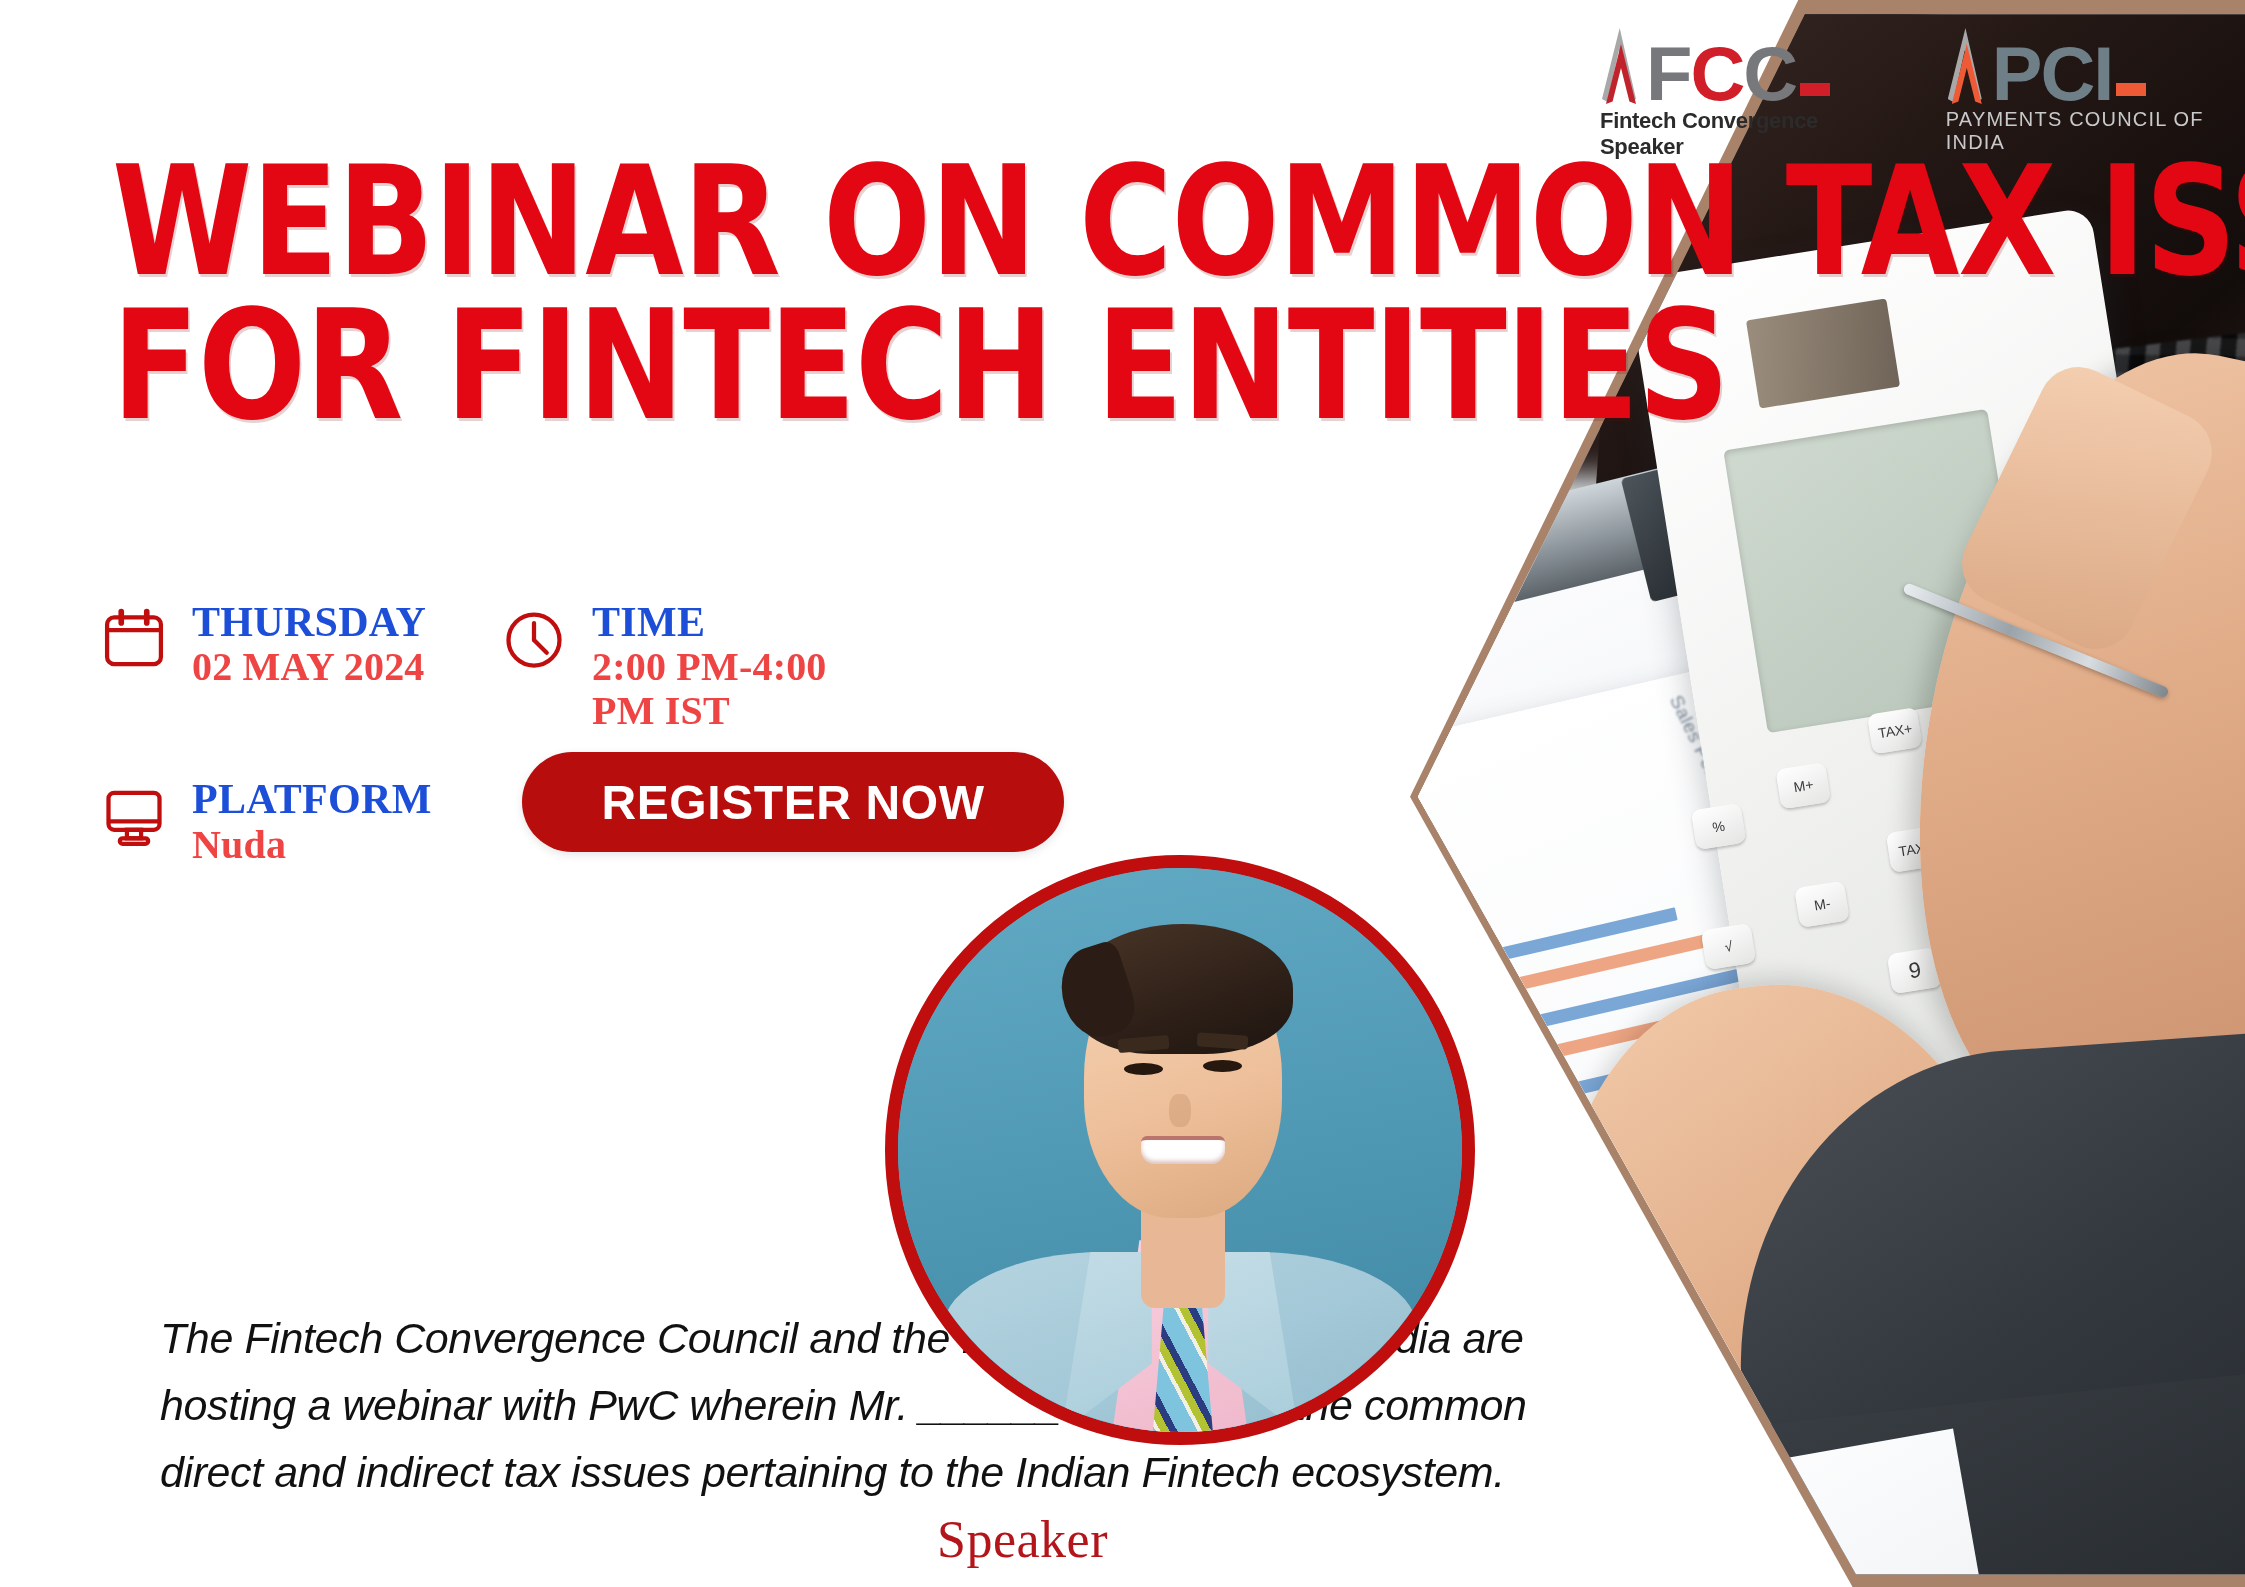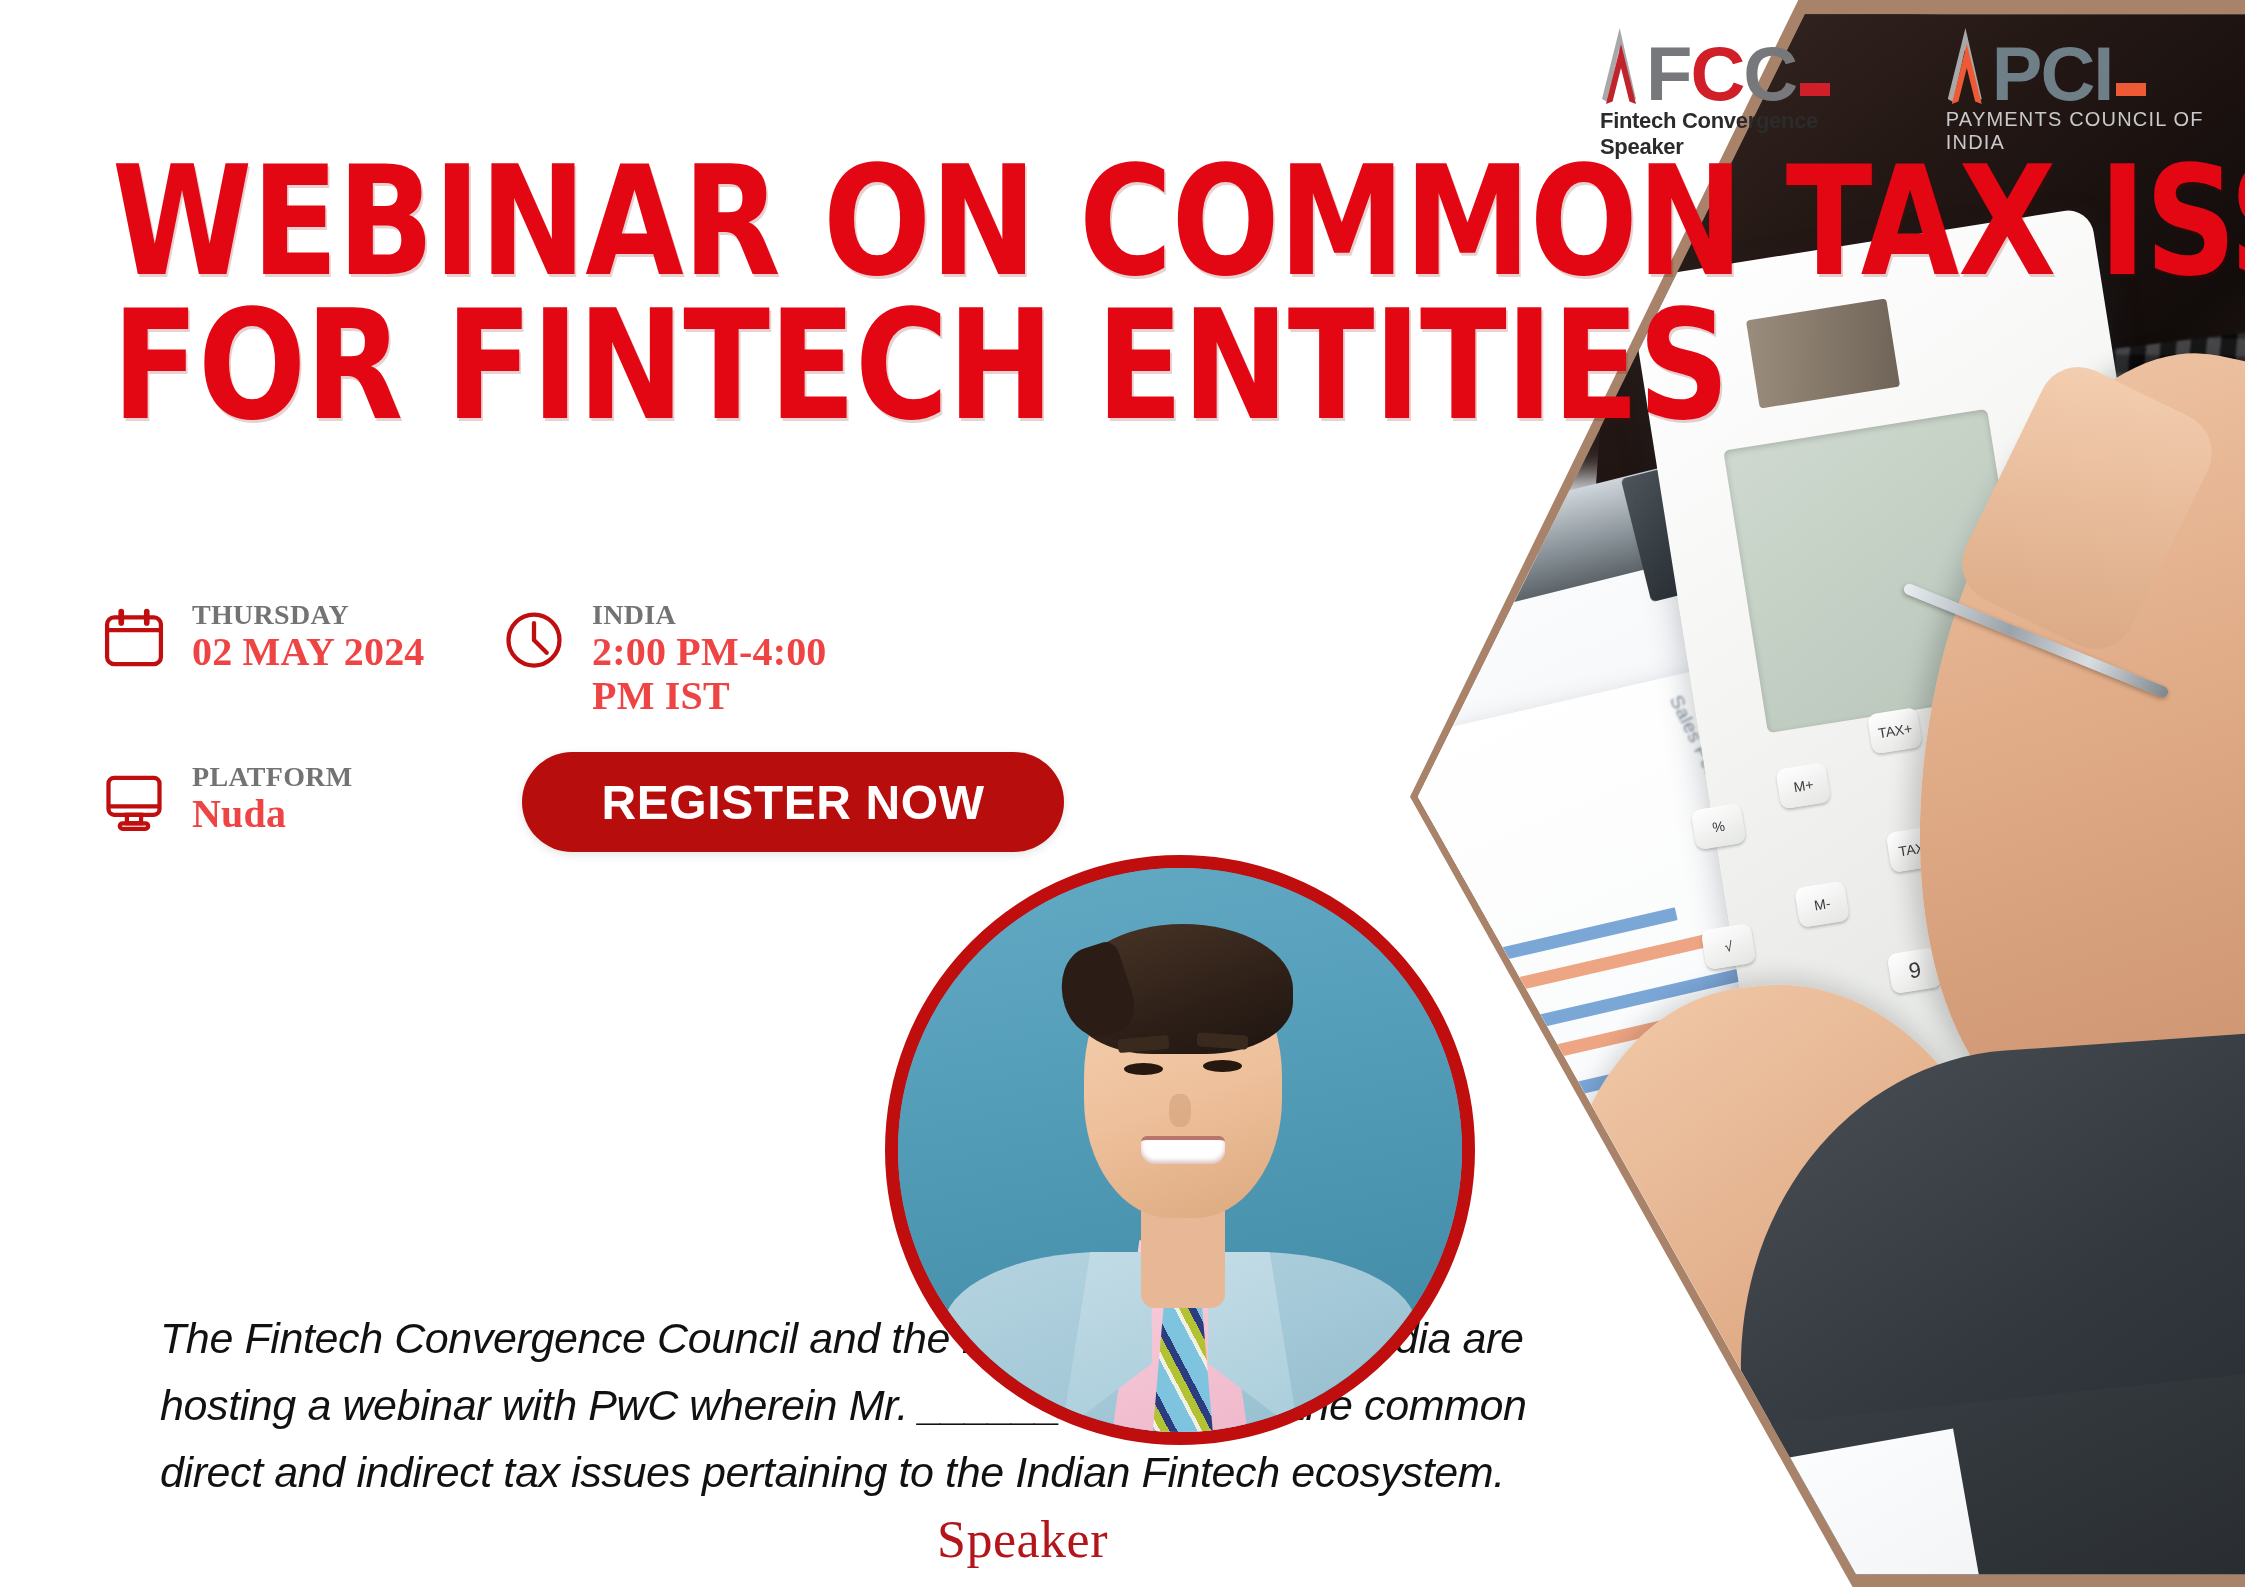--- a/index.html
+++ b/index.html
@@ -200,21 +200,21 @@
   .title-line{ display:block; white-space:nowrap; }
 
   
   .info{ position:absolute; left:100px; top:600px; z-index:35; }
   .info-row{ display:flex; align-items:flex-start; }
   .info-cell{ display:flex; align-items:flex-start; }
   .icon-box{ width:92px; display:flex; justify-content:flex-start; padding-top:6px; }
   .info-text{ padding-top:0; }
   .info-label{
     font-family:"Liberation Serif","DejaVu Serif",serif;
-    font-weight:700; font-size:28px; color:#737373; line-height:1.08; letter-spacing:.3px;
+    font-weight:700; font-size:42px; color:#1d4ed8; line-height:1.08; letter-spacing:.3px;
   }
   .info-value{
     font-family:"Liberation Serif","DejaVu Serif",serif;
     font-weight:700; font-size:40px; color:#ef4444; line-height:1.1; letter-spacing:.2px;
   }
   .col-left{ width:400px; }
   .col-right{ width:430px; }
 
   .register{
     position:absolute; left:522px; top:752px; z-index:36;
@@ -439,21 +439,21 @@
 
       <div class="info-cell col-right">
         <div class="icon-box">
           <svg width="68" height="68" viewBox="0 0 48 48">
             <circle cx="24" cy="24" r="18" fill="none" stroke="#c00d0d" stroke-width="3"></circle>
             <line x1="24" y1="24" x2="24" y2="12" stroke="#c00d0d" stroke-width="3" stroke-linecap="round"></line>
             <line x1="24" y1="24" x2="33" y2="33" stroke="#c00d0d" stroke-width="3" stroke-linecap="round"></line>
           </svg>
         </div>
         <div class="info-text">
-          <div class="info-label">INDIA</div>
+          <div class="info-label">TIME</div>
           <div class="info-value" style="max-width:300px;">2:00 PM-4:00 PM IST</div>
         </div>
       </div>
     </div>
 
     <div class="info-row">
       <div class="info-cell col-left">
         <div class="icon-box">
           <svg width="68" height="68" viewBox="0 0 48 48">
             <rect x="6" y="7" width="36" height="26" rx="4" fill="none" stroke="#c00d0d" stroke-width="3"></rect>

